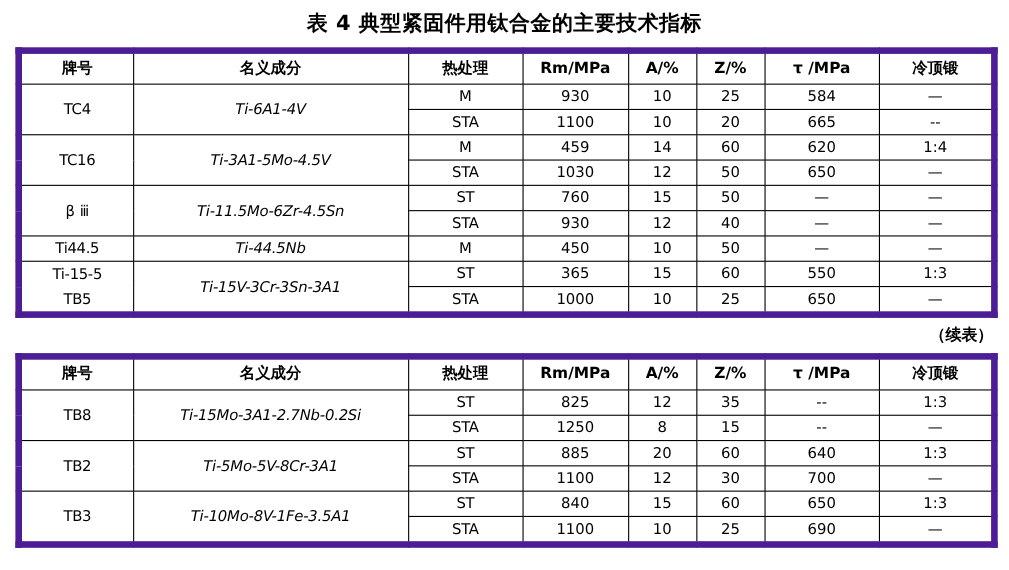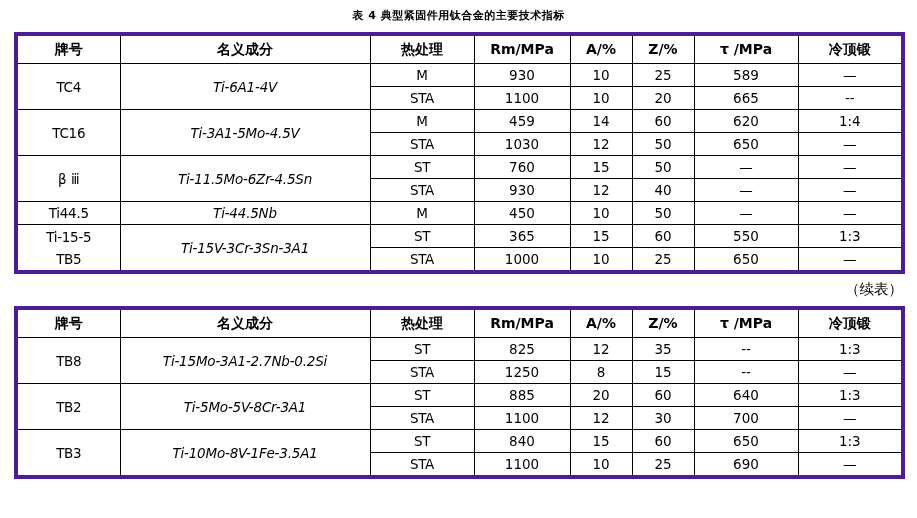--- a/index.html
+++ b/index.html
@@ -17,21 +17,21 @@
   }
   .page {
     width: 917px;
     height: 518px;
     position: relative;
     box-sizing: border-box;
     padding: 0 14px;
   }
   .caption {
     text-align: center;
-    font-size: 11px;
+    font-size: 19px;
     font-weight: bold;
     letter-spacing: 0.5px;
     padding-top: 8px;
     padding-bottom: 9px;
     font-family: "DejaVu Sans", "Liberation Sans", sans-serif;
   }
   table.grid {
     border-collapse: collapse;
     width: 889px;
     table-layout: fixed;
@@ -48,21 +48,21 @@
     line-height: 22px;
     font-family: "DejaVu Sans", "Liberation Sans", sans-serif;
   }
   table.grid thead td {
     font-weight: bold;
     height: 27px;
     line-height: 27px;
     font-size: 14px;
   }
   table.grid {
-    border: 4px solid #4c1d95;
+    border: 6px solid #4c1d95;
   }
   .cell-mono {
     font-family: "DejaVu Sans Mono", "Liberation Mono", monospace;
     font-size: 13px;
     letter-spacing: -0.2px;
     font-style: italic;
   }
   .cell-name {
     font-family: "DejaVu Sans Mono", "Liberation Mono", monospace;
     font-size: 13px;
@@ -72,21 +72,21 @@
     font-family: "DejaVu Sans Mono", "Liberation Mono", monospace;
     font-size: 13px;
     margin-left: 41px;
   }
   .two-line {
     line-height: 16px;
   }
   .continued {
     text-align: right;
     font-size: 14.5px;
-    font-weight: normal;
+    font-weight: bold;
     padding: 6px 4px 7px 0;
     width: 889px;
   }
   .dash { font-family: "DejaVu Sans Mono", "Liberation Mono", monospace; }
 </style>
 </head>
 <body>
 
 <div class="page">
 
@@ -117,21 +117,21 @@
     </thead>
     <tbody>
 
       <tr>
         <td rowspan="2" class="cell-name">TC4</td>
         <td rowspan="2" class="cell-mono">Ti-6A1-4V</td>
         <td class="cell-name">M</td>
         <td class="cell-num">930</td>
         <td class="cell-num">10</td>
         <td class="cell-num">25</td>
-        <td class="cell-num">589</td>
+        <td class="cell-num">584</td>
         <td class="dash">—</td>
       </tr>
       <tr>
         <td class="cell-name">STA</td>
         <td class="cell-num">1100</td>
         <td class="cell-num">10</td>
         <td class="cell-num">20</td>
         <td class="cell-num">665</td>
         <td class="dash">--</td>
       </tr>

